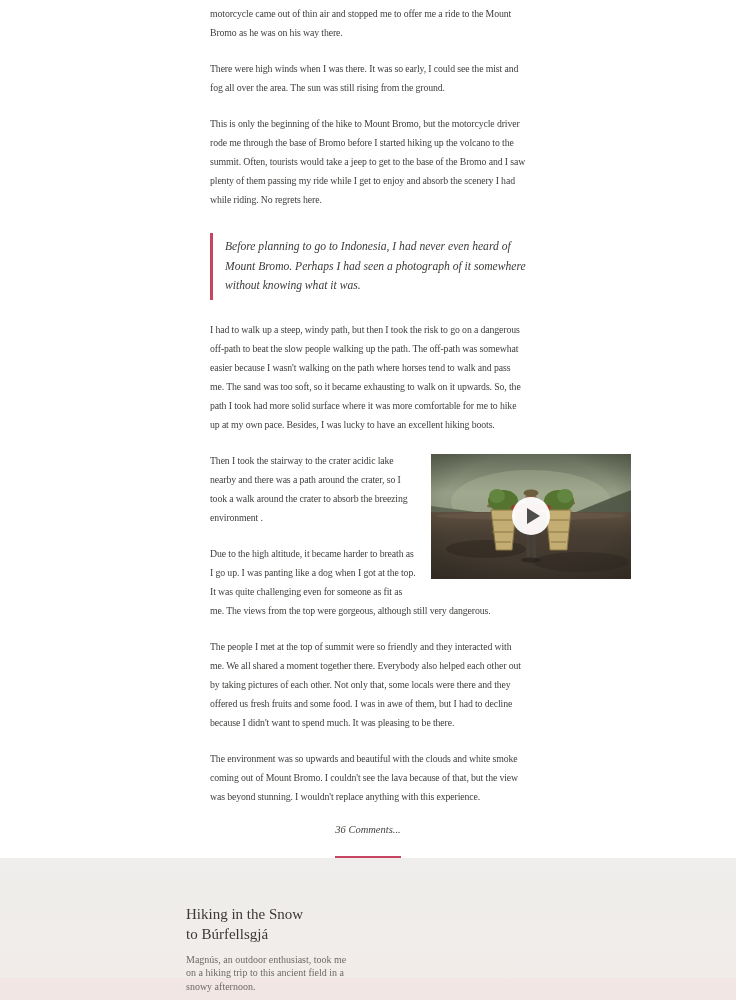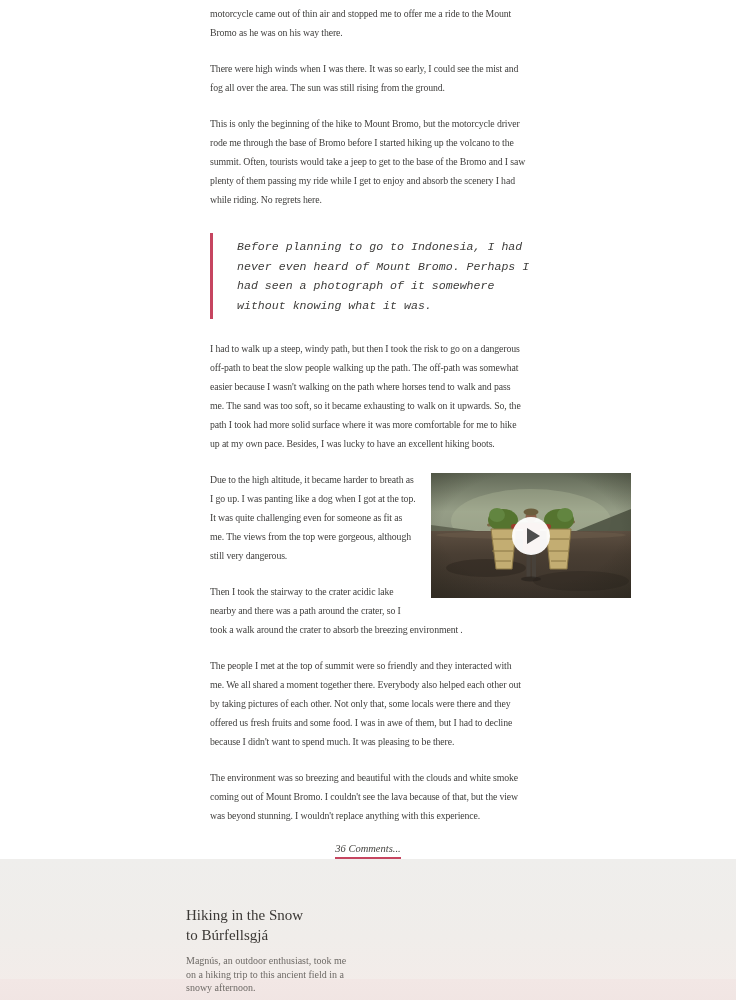--- a/index.html
+++ b/index.html
@@ -26,26 +26,25 @@
     font-size: 9.8px;
     line-height: 19px;
     letter-spacing: -0.12px;
     color: #3f3e3c;
     margin: 0 0 17px 0;
     text-align: left;
   }
   blockquote {
     border-left: 3px solid #c64560;
     margin: 24px -11px 20px 0;
-    padding: 4px 0 4px 24px;
+    padding: 4px 0 4px 12px;
     font-style: italic;
     font-size: 11.6px;
     line-height: 19.5px;
     color: #3d3c3a;
-    font-family: Liberation Mono, monospace;
   }
   .media-flow { overflow: visible; }
   .video-thumb {
     position: relative;
     float: right;
     width: 200px;
     height: 125px;
     margin: 3px -105px 6px 14px;
     cursor: pointer;
     overflow: hidden;
@@ -69,21 +68,21 @@
   }
   .clear { clear: both; }
   .comments {
     display: table;
     margin: 18px auto 0 auto;
     font-style: italic;
     font-size: 10.5px;
     color: #454440;
     text-decoration: none;
     border-bottom: 2px solid #c64560;
-    padding-bottom: 3px;
+    padding-bottom: 21px;
     cursor: pointer;
   }
 
   
   .footer {
     position: relative;
     height: 260px;
     overflow: hidden;
     background: linear-gradient(180deg,
       #efeeec 0%, #f0edea 30%, #f4ece9 55%, #f5eae8 72%, #f0e4e3 100%);
@@ -207,26 +206,26 @@
             <rect x="80" y="51" width="40" height="5" rx="2.5" fill="#9c3c2c"></rect>
             <circle cx="100" cy="44" r="5.5" fill="#8a5f49"></circle>
             <ellipse cx="100" cy="39" rx="7.5" ry="3.5" fill="#6b5d3d"></ellipse>
             <ellipse cx="100" cy="106" rx="10" ry="2.5" fill="#241f1a" opacity="0.6"></ellipse>
             <rect x="0" y="0" width="200" height="125" fill="url(#vignette)"></rect>
           </svg>
           <span class="play">
             <span class="tri"></span>
           </span>
         </figure>
+        <p>Then I took the stairway to the crater acidic lake nearby and there was a path around the crater, so I took a walk around the crater to absorb the breezing environment .</p>
         <p>Due to the high altitude, it became harder to breath as I go up. I was panting like a dog when I got at the top. It was quite challenging even for someone as fit as me. The views from the top were gorgeous, although still very dangerous.</p>
-        <p>Then I took the stairway to the crater acidic lake nearby and there was a path around the crater, so I took a walk around the crater to absorb the breezing environment .</p>
       </div>
 
       <p class="clear">The people I met at the top of summit were so friendly and they interacted with me. We all shared a moment together there. Everybody also helped each other out by taking pictures of each other. Not only that, some locals were there and they offered us fresh fruits and some food. I was in awe of them, but I had to decline because I didn't want to spend much. It was pleasing to be there.</p>
-      <p>The environment was so breezing and beautiful with the clouds and white smoke coming out of Mount Bromo. I couldn't see the lava because of that, but the view was beyond stunning. I wouldn't replace anything with this experience.</p>
+      <p>The environment was so upwards and beautiful with the clouds and white smoke coming out of Mount Bromo. I couldn't see the lava because of that, but the view was beyond stunning. I wouldn't replace anything with this experience.</p>
 
       <a class="comments">36 Comments...</a>
     </div>
   </article>
 
   <footer class="footer">
     <div class="stories">
       <div class="story">
         <h3>Hiking in the Snow to Búrfellsgjá</h3>
         <p>Magnús, an outdoor enthusiast, took me on a hiking trip to this ancient field in a snowy afternoon.</p>

